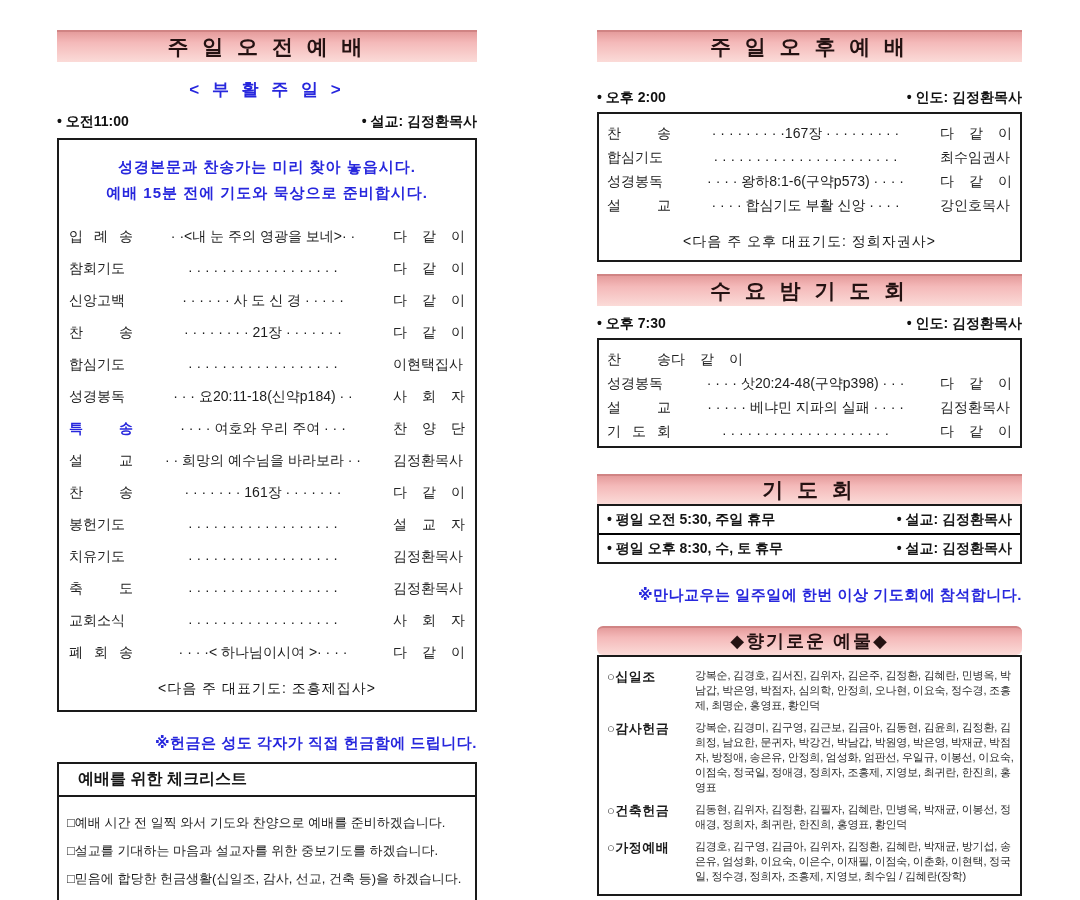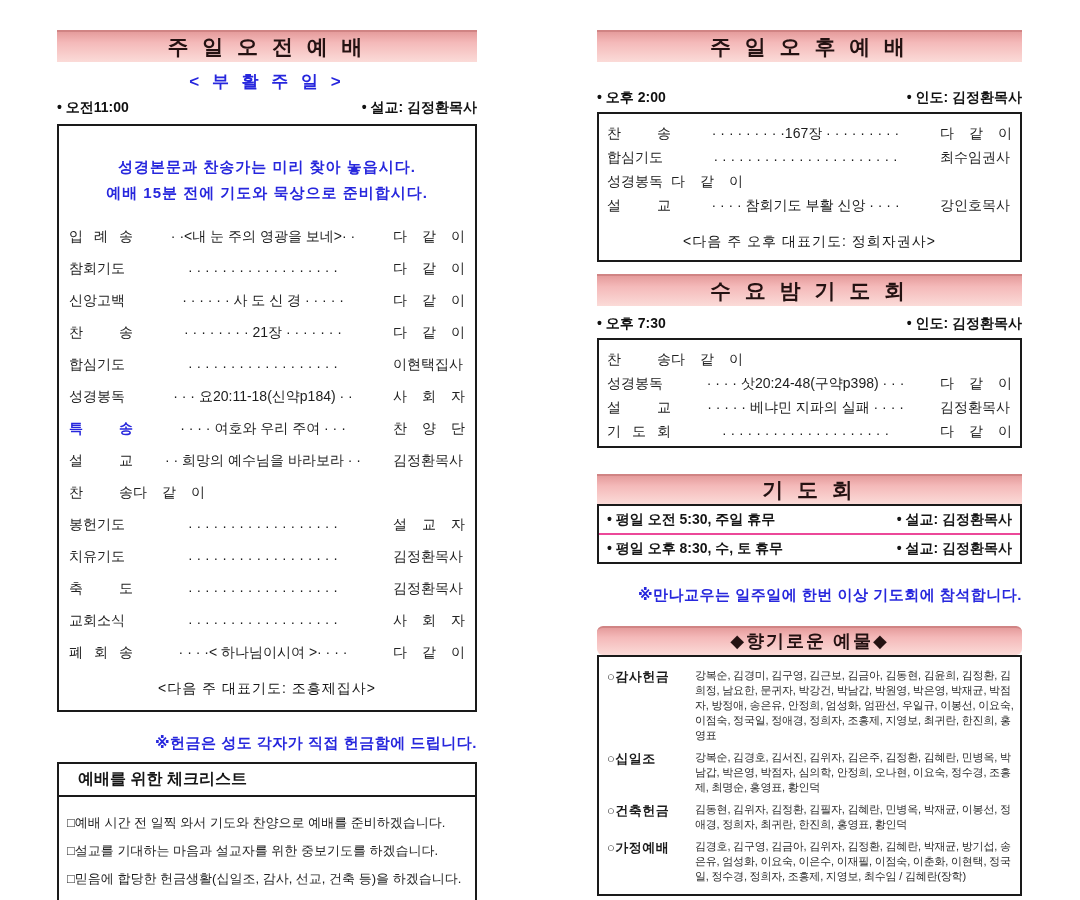--- a/index.html
+++ b/index.html
@@ -13,27 +13,27 @@
   .col.right{left:597px;width:425px;}
 
   .band{
     height:30px;line-height:30px;text-align:center;
     font-size:21px;font-weight:bold;letter-spacing:4px;color:#241212;
     background:linear-gradient(180deg,#e59c9c 0%,#f4b9b9 35%,#fbdbd8 100%);
     border-top:2px solid #d08484;
   }
   .band.small{height:27px;line-height:27px;font-size:18px;letter-spacing:2px;border-radius:6px;}
 
-  .subtitle{margin-top:8px;text-align:center;font-size:17px;font-weight:bold;letter-spacing:4px;color:#2727dd;}
+  .subtitle{margin-top:16px;text-align:center;font-size:17px;font-weight:bold;letter-spacing:4px;color:#2727dd;}
 
   .info-row{display:flex;justify-content:space-between;align-items:center;
     height:20px;font-size:14px;font-weight:bold;color:#111;}
-  .left .info-row{margin-top:5px;gap:18px;}
-
-  .obox{border:2px solid #1a1a1a;margin-top:6px;padding:24px 10px 8px 10px;}
+  .left .info-row{margin-top:11px;gap:18px;}
+
+  .obox{border:2px solid #1a1a1a;margin-top:6px;padding:10px 10px 8px 10px;}
   .notice{color:#2727dd;font-weight:bold;text-align:center;font-size:15px;
     line-height:26px;letter-spacing:1px;margin:4px 0 8px 0;}
 
   .order-row{display:flex;align-items:flex-end;height:32px;font-size:14px;}
   .r-box .order-row{height:24px;}
   .olabel{width:64px;flex:none;text-align:justify;text-align-last:justify;color:#222;}
   .olabel.blue{color:#2727dd;font-weight:bold;}
   .ocontent{flex:1;text-align:center;white-space:nowrap;overflow:hidden;color:#1c1c1c;}
   .operson{width:72px;flex:none;text-align:justify;text-align-last:justify;color:#222;}
   .next-week{text-align:center;font-size:14px;line-height:28px;margin-top:12px;letter-spacing:1px;}
@@ -48,21 +48,21 @@
 
   .right .info-row.first{margin-top:26px;text-align:center;}
   .right .info-row{margin-top:8px;}
   .r-box{border:2px solid #1a1a1a;margin-top:4px;padding:5px 8px;}
   .band.b2{margin-top:12px;}
   .band.b3{margin-top:26px;height:28px;line-height:28px;}
 
   .prayer-box{border:2px solid #1a1a1a;}
   .p-row{display:flex;justify-content:space-between;align-items:center;
     height:27px;padding:0 8px;font-size:14px;font-weight:bold;}
-  .p-row + .p-row{border-top:2px solid #ec4899;}
+  .p-row + .p-row{border-top:2px solid #000000;}
 
   .band.off{margin-top:20px;}
   .off-box{border:2px solid #1a1a1a;padding:4px 6px 10px 8px;}
   .off-row{display:flex;margin-top:7px;}
   .off-label{width:88px;flex:none;font-size:13px;font-weight:bold;letter-spacing:0.5px;color:#1a1a1a;}
   .off-names{flex:1;font-size:11px;line-height:15px;color:#2a2a2a;letter-spacing:-0.2px;}
 </style>
 </head>
 <body>
 
@@ -125,20 +125,21 @@
         </div>
 
         <div class="order-row">
           <span class="olabel">설 교</span>
           <span class="ocontent">· · 희망의 예수님을 바라보라 · ·</span>
           <span class="operson">김정환목사</span>
         </div>
 
         <div class="order-row">
           <span class="olabel">찬 송</span>
+          <span class="ocontent">· · · · · · · 161장 · · · · · · ·</span>
           <span class="operson">다 같 이</span>
         </div>
 
         <div class="order-row">
           <span class="olabel">봉헌기도</span>
           <span class="ocontent">· · · · · · · · · · · · · · · · · ·</span>
           <span class="operson">설 교 자</span>
         </div>
 
         <div class="order-row">
@@ -201,26 +202,27 @@
         </div>
 
         <div class="order-row">
           <span class="olabel">합심기도</span>
           <span class="ocontent">· · · · · · · · · · ·  · · · · · · · · · · ·</span>
           <span class="operson">최수임권사</span>
         </div>
 
         <div class="order-row">
           <span class="olabel">성경봉독</span>
+          <span class="ocontent">· · · · 왕하8:1-6(구약p573) · · · ·</span>
           <span class="operson">다 같 이</span>
         </div>
 
         <div class="order-row">
           <span class="olabel">설 교</span>
-          <span class="ocontent">· · · · 참회기도 부활 신앙 · · · ·</span>
+          <span class="ocontent">· · · · 합심기도 부활 신앙 · · · ·</span>
           <span class="operson">강인호목사</span>
         </div>
       </div>
     <div class="next-week">&lt;다음 주 오후 대표기도: 정희자권사&gt;</div>
   </div>
 
   <div class="band b2">
     <span>수 요 밤 기 도 회</span>
   </div>
   <div class="info-row">
@@ -271,27 +273,27 @@
       </div>
     </div>
   <div class="blue-note">※만나교우는 일주일에 한번 이상 기도회에 참석합니다.</div>
 
   <div class="band small off">
     <span>◆향기로운 예물◆</span>
   </div>
   <div class="off-box">
 
       <div class="off-row">
+        <span class="off-label">○십일조</span>
+        <span class="off-names">강복순, 김경호, 김서진, 김위자, 김은주, 김정환, 김혜란, 민병옥, 박남갑, 박은영, 박점자, 심의학, 안정희, 오나현, 이요숙, 정수경, 조흥제, 최명순, 홍영표, 황인덕</span>
+      </div>
+
+      <div class="off-row">
         <span class="off-label">○감사헌금</span>
         <span class="off-names">강복순, 김경미, 김구영, 김근보, 김금아, 김동현, 김윤희, 김정환, 김희정, 남요한, 문귀자, 박강건, 박남갑, 박원영, 박은영, 박재균, 박점자, 방정애, 송은유, 안정희, 엄성화, 엄판선, 우일규, 이봉선, 이요숙, 이점숙, 정국일, 정애경, 정희자, 조흥제, 지영보, 최귀란, 한진희, 홍영표</span>
-      </div>
-
-      <div class="off-row">
-        <span class="off-label">○십일조</span>
-        <span class="off-names">강복순, 김경호, 김서진, 김위자, 김은주, 김정환, 김혜란, 민병옥, 박남갑, 박은영, 박점자, 심의학, 안정희, 오나현, 이요숙, 정수경, 조흥제, 최명순, 홍영표, 황인덕</span>
       </div>
 
       <div class="off-row">
         <span class="off-label">○건축헌금</span>
         <span class="off-names">김동현, 김위자, 김정환, 김필자, 김혜란, 민병옥, 박재균, 이봉선, 정애경, 정희자, 최귀란, 한진희, 홍영표, 황인덕</span>
       </div>
 
 
       <div class="off-row">
         <span class="off-label">○가정예배</span>

